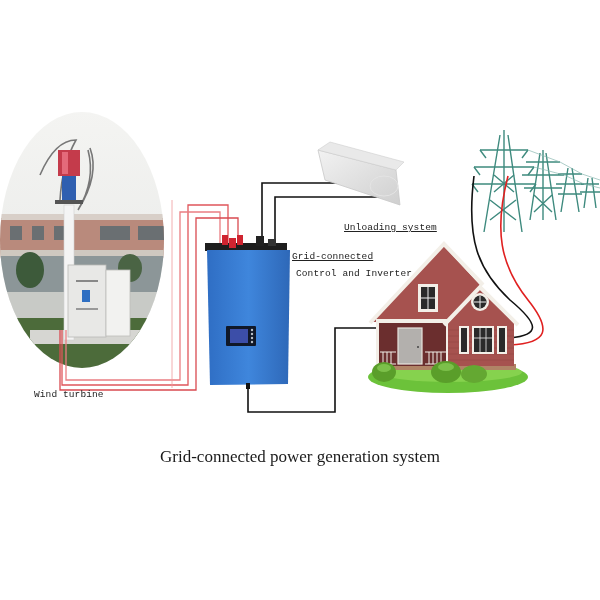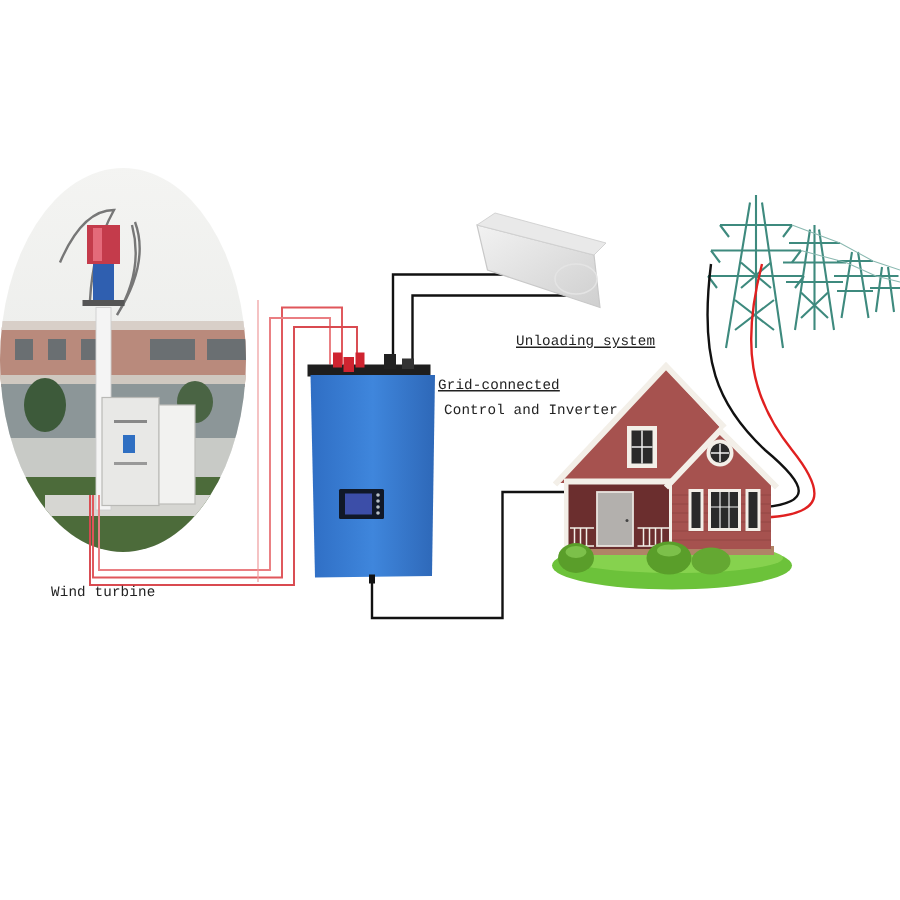--- a/index.html
+++ b/index.html
@@ -189,14 +189,15 @@
     <ellipse cx="384" cy="368" rx="7" ry="4" fill="#7cc04a"></ellipse>
     <ellipse cx="446" cy="367" rx="8" ry="4" fill="#7cc04a"></ellipse>
   </g>
 </svg>
 
 <div class="label" style="left:34px; top:389px;">Wind turbine</div>
 <div class="label" style="left:344px; top:222px;text-decoration:underline;">Unloading system</div>
 <div class="label" style="left:292px; top:251px;text-decoration:underline;">Grid-connected</div>
 <div class="label" style="left:296px; top:268px;">Control and Inverter</div>
 
+<div class="caption">Grid-connected power generation system</div>
 
 </div>
 
 </body></html>

